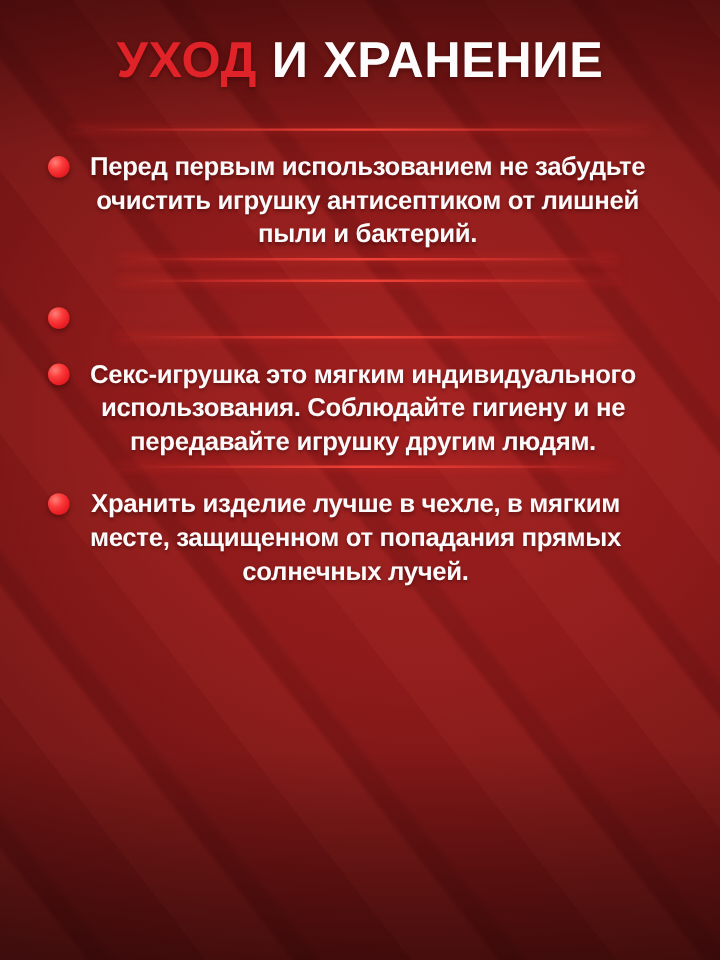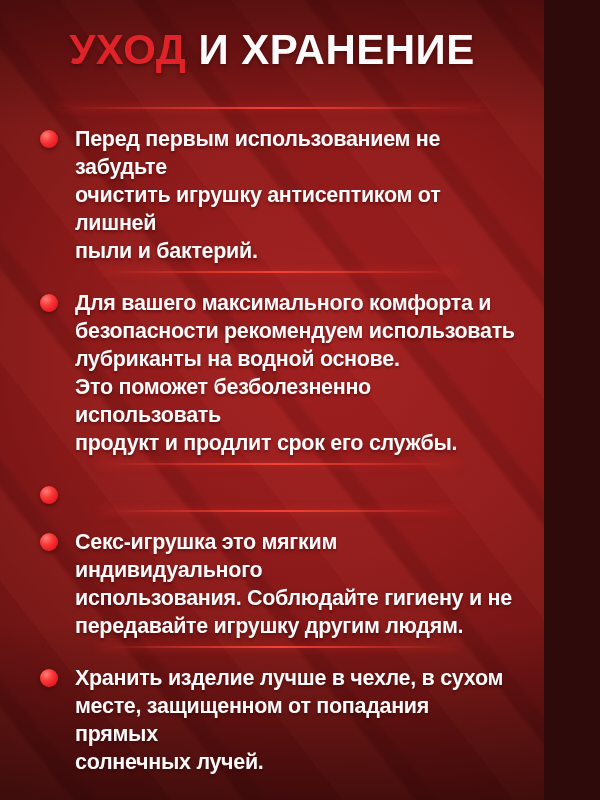--- a/index.html
+++ b/index.html
@@ -3,21 +3,21 @@
 <meta charset="utf-8">
 <style>
   html, body {
     margin: 0;
     padding: 0;
     background: #2e0a0a;
     font-family: "Liberation Sans", sans-serif;
   }
   .card {
     position: relative;
-    width: 544px;
+    width: 600px;
     height: 800px;
     overflow: hidden;
     background:
       linear-gradient(180deg, rgba(30,2,2,0.38) 0%, rgba(30,2,2,0) 16%),
       linear-gradient(0deg, rgba(20,2,2,0.45) 0%, rgba(20,2,2,0) 22%),
       repeating-linear-gradient(52deg,
         rgba(255,120,90,0.05) 0px, rgba(255,120,90,0.05) 55px,
         rgba(40,0,0,0.12) 60px, rgba(40,0,0,0.12) 72px,
         rgba(255,255,255,0) 78px, rgba(255,255,255,0) 135px),
       radial-gradient(135% 85% at 58% 44%,
@@ -42,21 +42,21 @@
     height: 2px;
     border-radius: 2px;
     margin: 6px 58px 16px;
     background: linear-gradient(90deg,
       rgba(255,60,50,0) 0%, rgba(236,57,50,0.45) 18%,
       #f34338 50%, rgba(236,57,50,0.45) 82%, rgba(255,60,50,0) 100%);
     box-shadow: 0 0 8px rgba(255,48,40,0.55);
   }
   .divider.title-div { margin: 33px 58px 16px; }
 
-  .list { padding: 0 28px 0 40px; }
+  .list { padding: 0 28px 0 40px; text-align: center; }
 
   .item {
     display: flex;
     align-items: flex-start;
     margin-top: 2px;
   }
   .dot {
     flex: 0 0 auto;
     width: 18px;
     height: 18px;
@@ -93,47 +93,39 @@
 
     <div class="item">
       <span class="dot"></span>
       <p class="txt">Перед первым использованием не забудьте
 очистить игрушку антисептиком  от лишней
 пыли и бактерий.</p>
     </div>
 
     <div class="divider"></div>
 
-    <div class="item">
-      <span class="dot"></span>
-      <p class="txt">Для вашего максимального комфорта и
-безопасности рекомендуем использовать
-лубриканты на водной основе.
-Это поможет безболезненно использовать
-продукт и продлит срок его службы.</p>
-    </div>
 
     <div class="divider"></div>
 
     <div class="item">
       <span class="dot"></span>
     </div>
 
     <div class="divider"></div>
 
     <div class="item">
       <span class="dot"></span>
       <p class="txt">Секс-игрушка это мягким индивидуального
 использования. Соблюдайте гигиену и не
 передавайте игрушку другим людям.</p>
     </div>
 
     <div class="divider"></div>
 
     <div class="item">
       <span class="dot"></span>
-      <p class="txt">Хранить изделие лучше в чехле, в сухом
+      <p class="txt">Хранить изделие лучше в чехле, в мягким
 месте, защищенном от попадания прямых
 солнечных лучей.</p>
     </div>
 
   </div>
 </div>
 
 </body></html>

